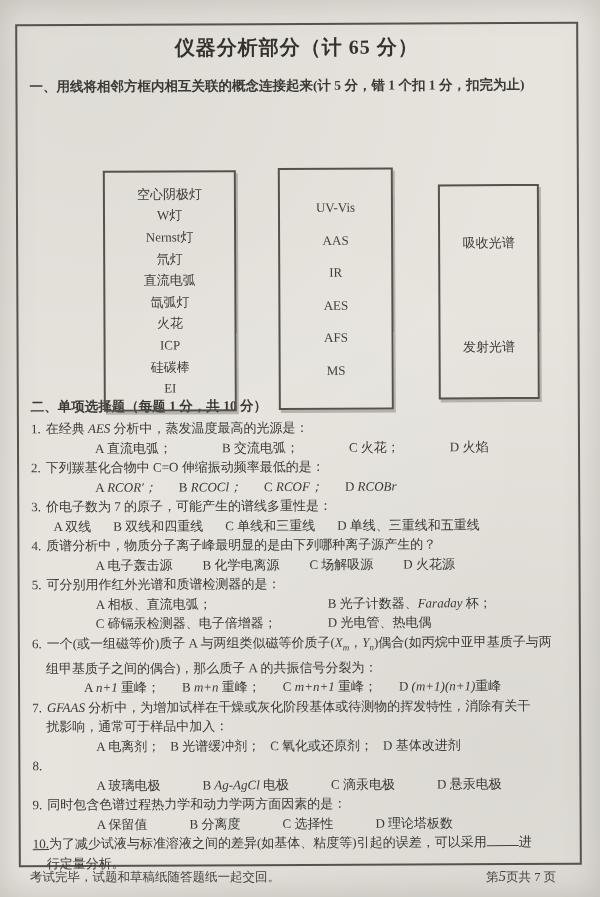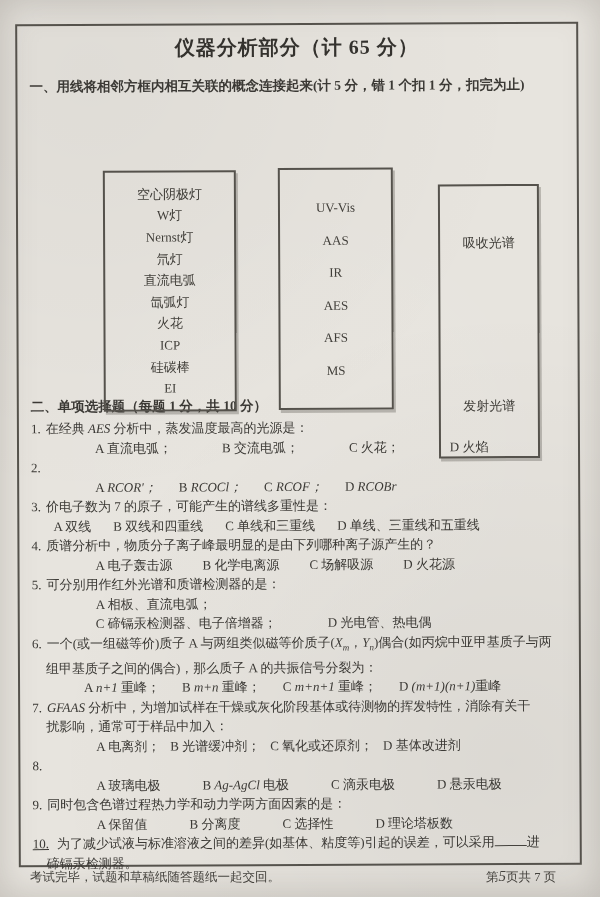--- a/index.html
+++ b/index.html
@@ -33,26 +33,26 @@
   .sec-heading { font-weight:bold; font-size:13.5px; margin-top:15px; line-height:20px; }
   .match-area { position:relative; height:300px; }
   .mbox {
     position:absolute; border:2px solid #55524c;
     box-shadow:2px 3px 0 rgba(70,66,60,0.30);
     display:flex; flex-direction:column; align-items:center;
     font-size:13px; color:#403e39;
   }
   .mbox-1 { left:73px;  top:74px;  width:133px; height:241px; justify-content:space-evenly; padding:8px 0; }
   .mbox-2 { left:248px; top:72px;  width:115px; height:242px; justify-content:space-evenly; padding:14px 0; }
-  .mbox-3 { left:408px; top:89px;  width:101px; height:274px; justify-content:space-between; padding:48px 0 42px 0; }
+  .mbox-3 { left:408px; top:89px;  width:101px; height:215px; justify-content:space-between; padding:48px 0 42px 0; }
   .mitem { line-height:17px; white-space:nowrap;text-align:center; }
   .questions { font-size:13px; line-height:19.5px; margin-top:2px; }
   .q-line { display:flex; white-space:nowrap; }
   .q-num { margin-right:5px; }
-  .q-num.tight { margin-right:8px;text-decoration:underline; }
+  .q-num.tight { margin-right:0;text-decoration:underline; }
   .cont { padding-left:14px; }
   .opts { display:flex; white-space:nowrap; }
   .ind-a { padding-left:64px; }
   .ind-b { padding-left:22px; }
   .ind-c { padding-left:52px; }
   .gap-xl { gap:50px; }
   .gap-lg { gap:42px; }
   .gap-md { gap:30px; }
   .gap-sm { gap:22px; }
   .gap-xs { gap:10px; }
@@ -115,20 +115,21 @@
       </div>
       <div class="opts ind-a gap-xl">
         <span>A 直流电弧；</span>
         <span>B 交流电弧；</span>
         <span>C 火花；</span>
         <span>D 火焰</span>
       </div>
 
       <div class="q-line">
         <span class="q-num">2.</span>
+        <span>下列羰基化合物中 C=O 伸缩振动频率最低的是：</span>
       </div>
       <div class="opts ind-a gap-sm">
         <span><span>A </span><i>RCOR'；</i></span>
         <span><span>B </span><i>RCOCl；</i></span>
         <span><span>C </span><i>RCOF；</i></span>
         <span><span>D </span><i>RCOBr</i></span>
       </div>
 
       <div class="q-line">
         <span class="q-num">3.</span>
@@ -151,20 +152,21 @@
         <span>C 场解吸源</span>
         <span>D 火花源</span>
       </div>
 
       <div class="q-line">
         <span class="q-num">5.</span>
         <span>可分别用作红外光谱和质谱检测器的是：</span>
       </div>
       <div class="opts ind-a">
         <span class="col-a">A 相板、直流电弧；</span>
+        <span><span>B 光子计数器、</span><i>Faraday</i><span> 杯；</span></span>
       </div>
       <div class="opts ind-a">
         <span class="col-a">C 碲镉汞检测器、电子倍增器；</span>
         <span>D 光电管、热电偶</span>
       </div>
 
       <div class="q-line">
         <span class="q-num">6.</span>
         <span><span>一个(或一组磁等价)质子 A 与两组类似磁等价质子(</span><i>X</i><sub>m</sub><span>，</span><i>Y</i><sub>n</sub><span>)偶合(如丙烷中亚甲基质子与两</span></span>
       </div>
@@ -211,21 +213,21 @@
         <span>B 分离度</span>
         <span>C 选择性</span>
         <span>D 理论塔板数</span>
       </div>
 
       <div class="q-line">
         <span class="q-num tight">10.</span>
         <span><span>为了减少试液与标准溶液之间的差异(如基体、粘度等)引起的误差，可以采用</span><span class="blank"></span><span>进</span></span>
       </div>
       <div class="q-line cont">
-        <span>碲镉汞检测器。</span>
+        <span>行定量分析。</span>
       </div>
 
     </div>
   </div>
 
   <div class="footer">
     <span>考试完毕，试题和草稿纸随答题纸一起交回。</span>
     <span class="page-info">
       <span><span>第</span><span class="page-num-cur">5</span><span>页</span></span>
       <span>共  7  页</span>

